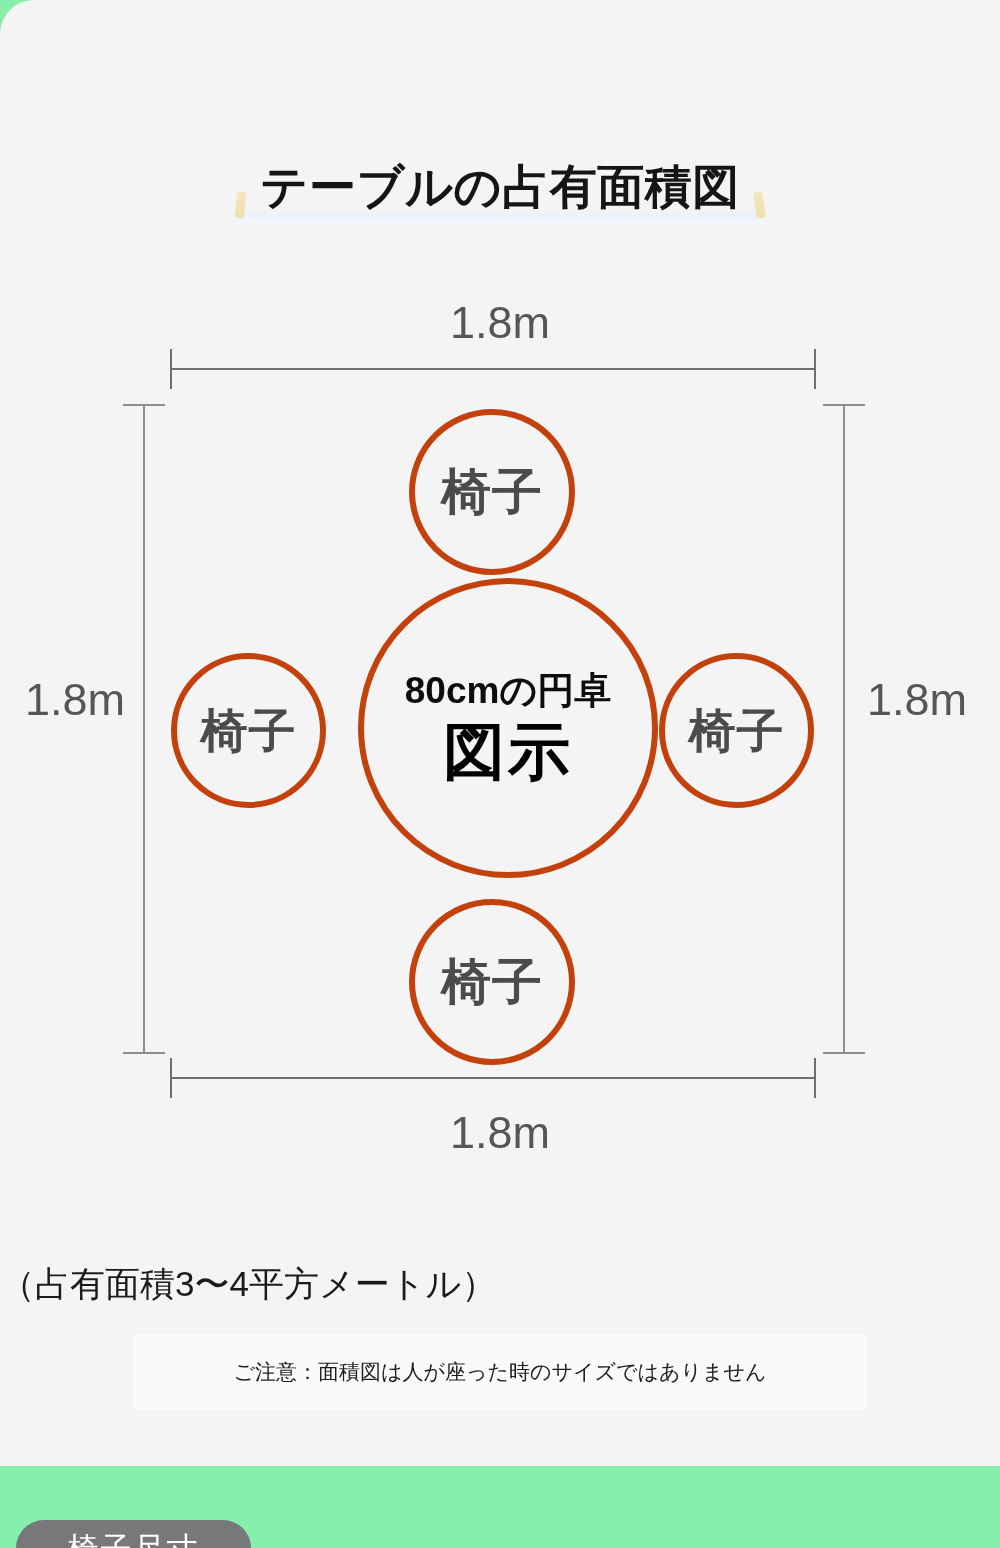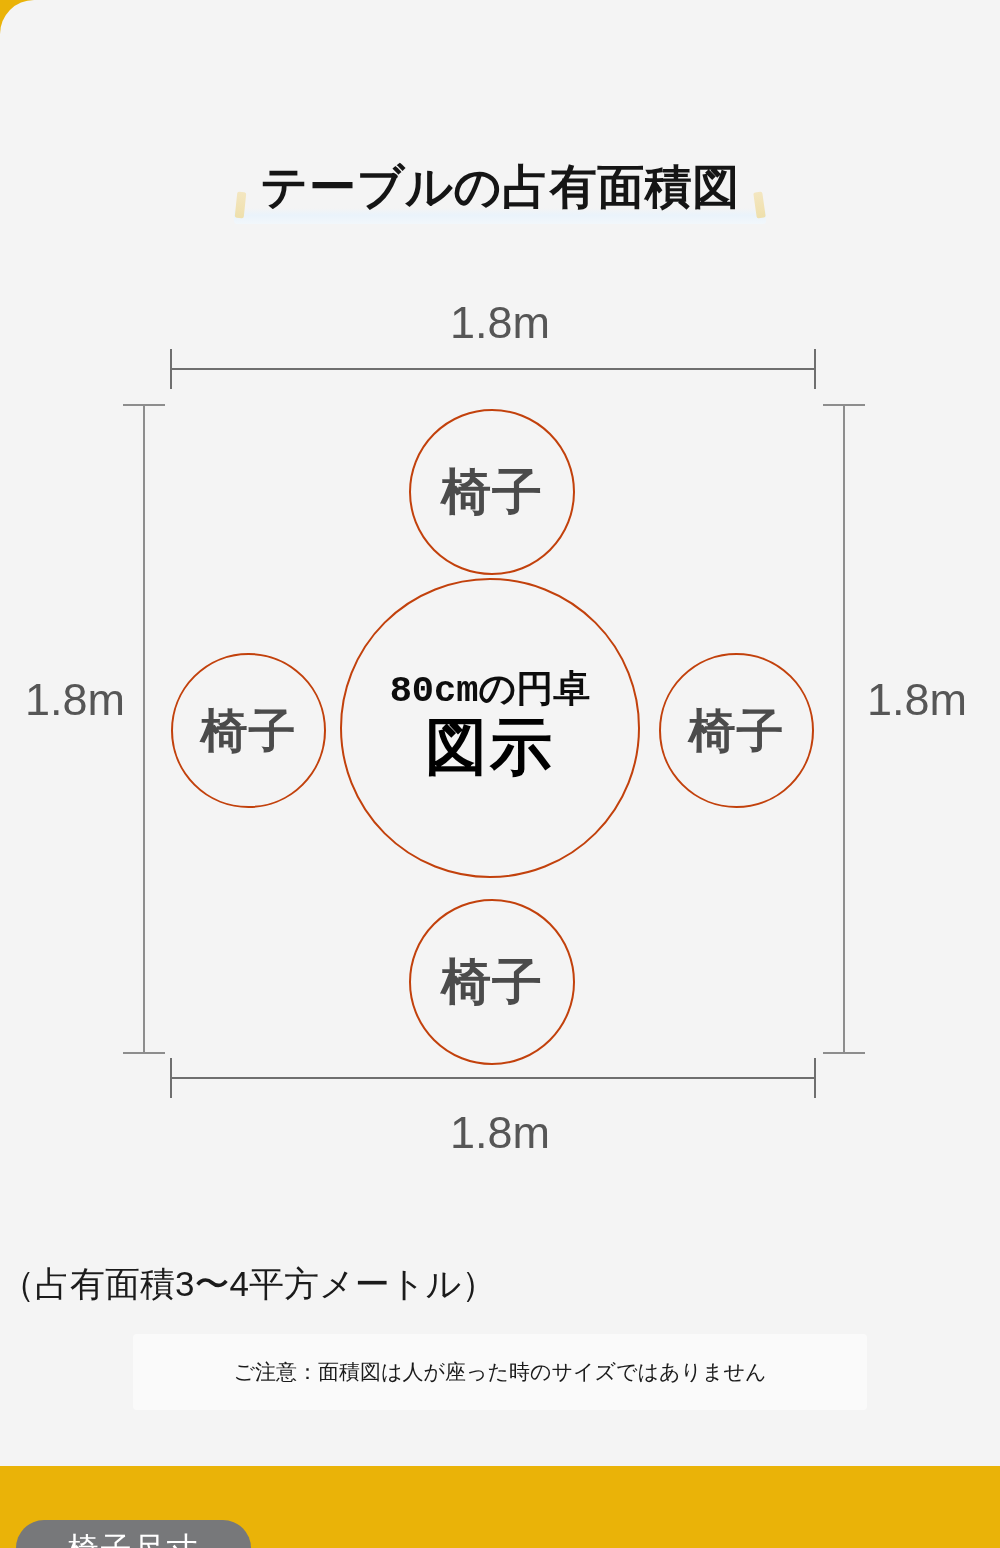--- a/index.html
+++ b/index.html
@@ -12,21 +12,21 @@
     height: 1548px;
     font-family: "Liberation Sans", "DejaVu Sans", sans-serif;
     overflow: hidden;
   }
 
   
   #screen {
     position: relative;
     width: 1000px;
     height: 1548px;
-    background: #eab308;
+    background: #86efac;
   }
 
   
   .card {
     position: absolute;
     left: 0;
     top: 0;
     width: 1000px;
     height: 1466px;
     background: #f4f4f4;
@@ -140,21 +140,21 @@
     height: 2px;
     background: #8d8d8d;
   }
   .rule-v .cap.a { top: 0; }
   .rule-v .cap.b { bottom: 0; }
 
   
   .circle {
     position: absolute;
     box-sizing: border-box;
-    border: 2px solid #c2410c;
+    border: 6px solid #c2410c;
     border-radius: 50%;
     background: transparent;
     display: flex;
     align-items: center;
     justify-content: center;
     flex-direction: column;
   }
   .chair {
     width: 166px;
     height: 166px;
@@ -167,25 +167,24 @@
     letter-spacing: 1px;
   }
   .chair-top    { left: 409px; top: 409px; }
   .chair-bottom { left: 409px; top: 899px; }
   .chair-left   { left: 171px; top: 653px; width: 155px; height: 155px; }
   .chair-right  { left: 659px; top: 653px; width: 155px; height: 155px; }
   .chair-left .chair-label,
   .chair-right .chair-label { font-size: 47px; }
 
   .table {
-    left: 340px;
+    left: 358px;
     top: 578px;
     width: 300px;
     height: 300px;
-    font-family: Liberation Mono, monospace;
   }
   .table-line1 {
     font-size: 37px;
     line-height: 44px;
     font-weight: 800;
     color: #0d0d0d;
     letter-spacing: 0px;
     margin-bottom: 4px;
   }
   .table-line2 {

